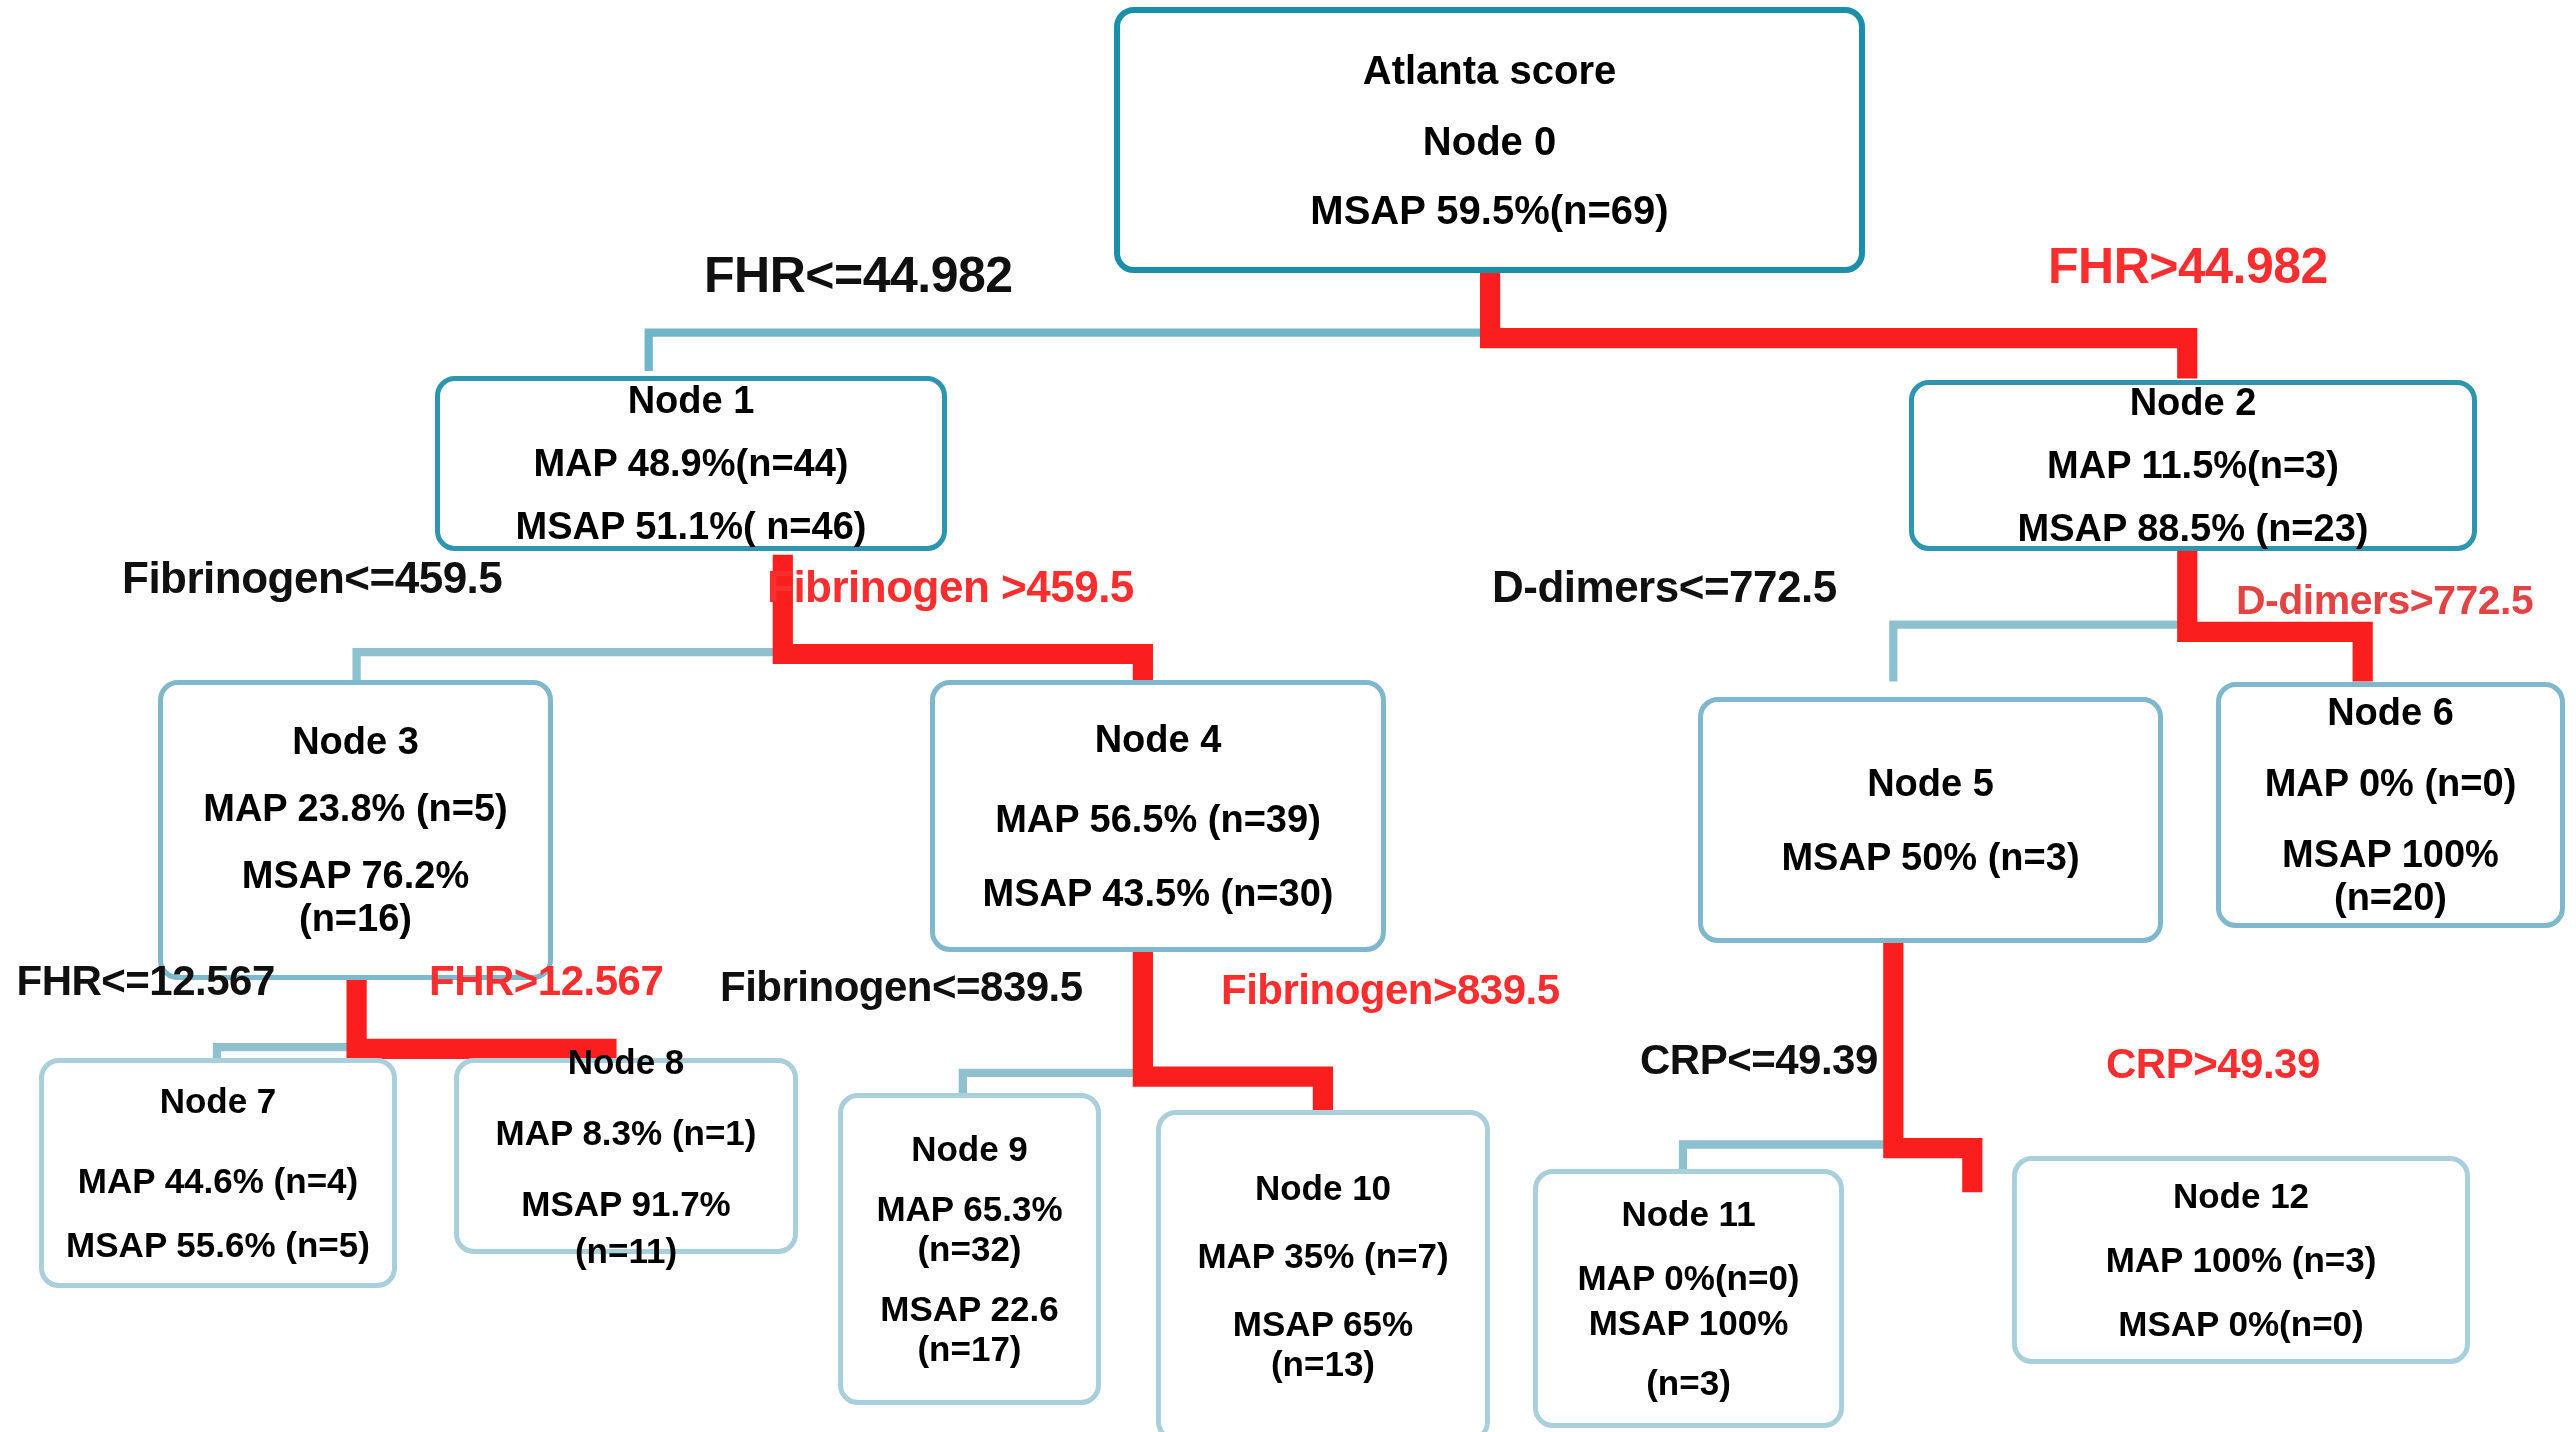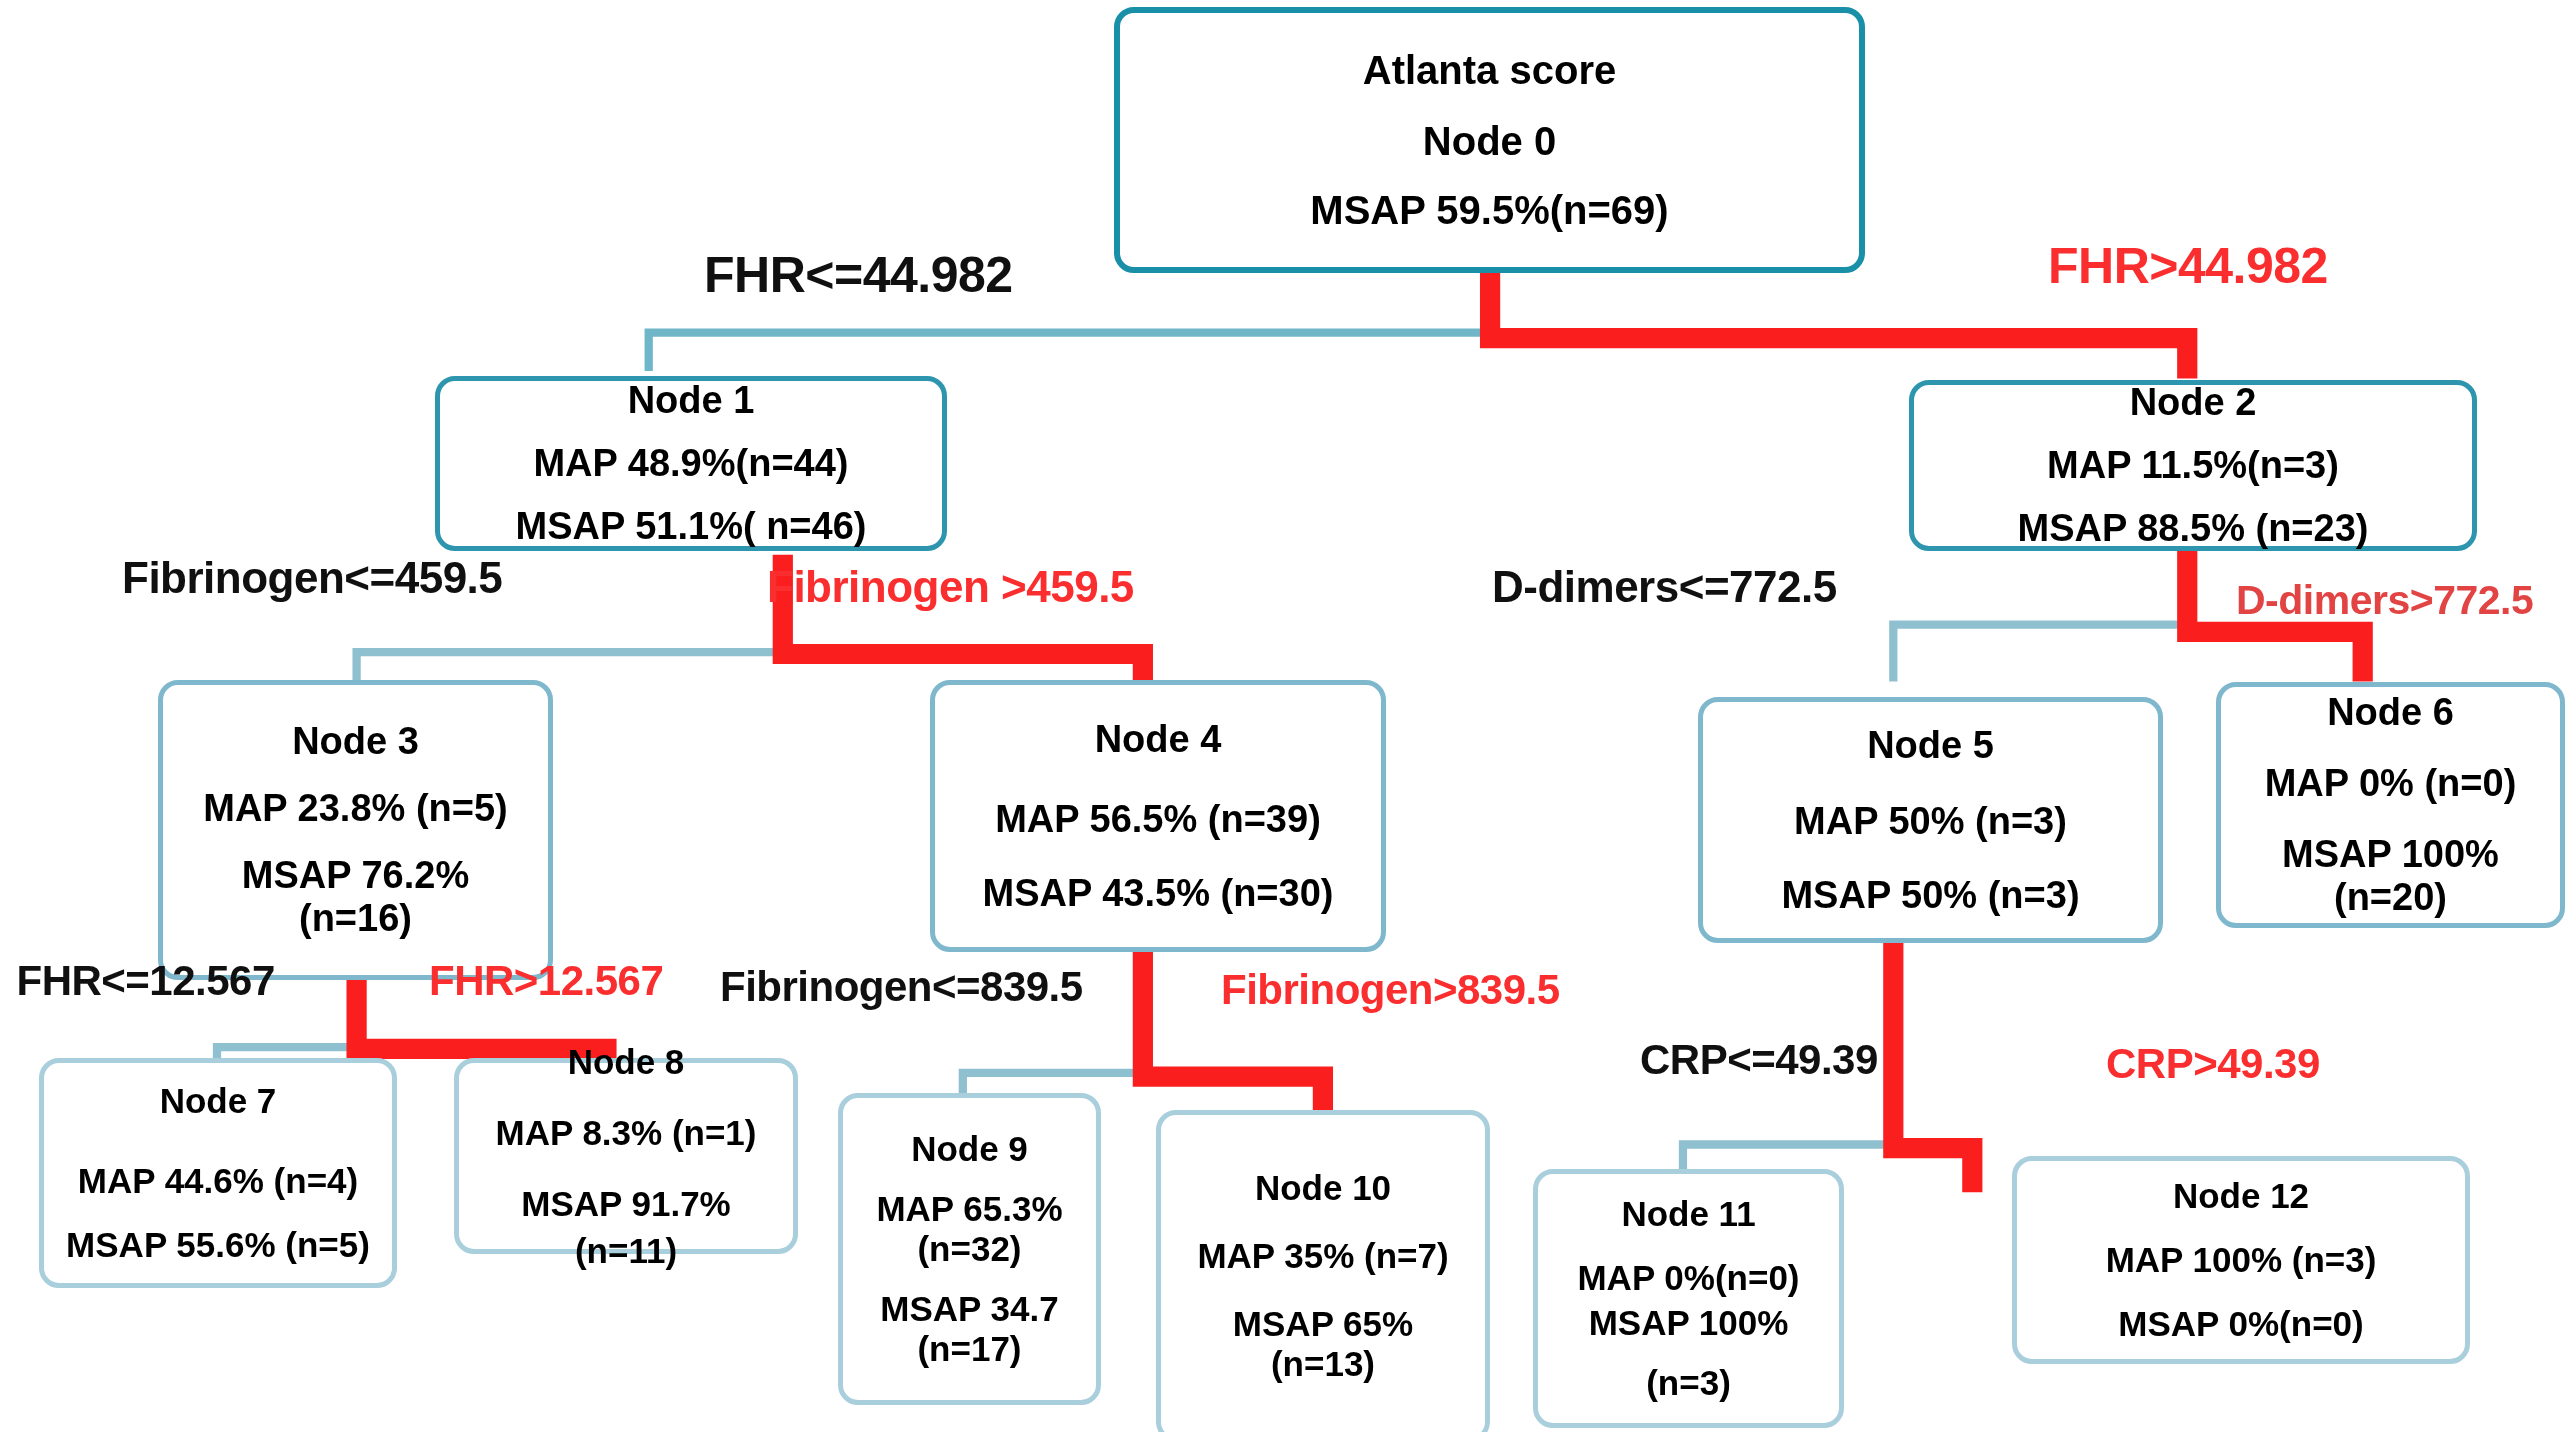--- a/index.html
+++ b/index.html
@@ -108,21 +108,20 @@
   </div>
 
   <div class="node lvl2" style="left:930px; top:680px; width:456px; height:272px; font-size:38px; padding:9.2px 11px;">
     <span class="line">Node 4</span>
     <span class="line" style="margin-top:37px;">MAP 56.5% (n=39)</span>
     <span class="line" style="margin-top:31px;">MSAP  43.5% (n=30)</span>
   </div>
 
   <div class="node lvl2" style="left:1698px; top:682px; width:465px; height:246px; font-size:38px; padding:9.2px 11px;margin-top:15px;">
     <span class="line">Node 5</span>
-    <span class="line" style="margin-top:33px;">MAP 50% (n=3)</span>
     <span class="line" style="margin-top:31px;">MSAP 50% (n=3)</span>
   </div>
 
   <div class="node lvl2" style="left:2216px; top:682px; width:349px; height:246px; font-size:38px; padding:9.2px 9.2px;">
     <span class="line">Node 6</span>
     <span class="line" style="margin-top:27.6px;">MAP 0% (n=0)</span>
     <span class="line" style="margin-top:27.6px;">MSAP 100%</span>
     <span class="line">(n=20)</span>
   </div>
 
@@ -136,21 +135,21 @@
     <span class="line">Node 8</span>
     <span class="line" style="margin-top:24px;">MAP 8.3% (n=1)</span>
     <span class="line" style="margin-top:24px;">MSAP 91.7%</span>
     <span class="line">(n=11)</span>
   </div>
 
   <div class="node lvl3" style="left:838px; top:1093px; width:263px; height:312px; font-size:35px; padding:7.3px 7.3px;">
     <span class="line">Node 9</span>
     <span class="line" style="margin-top:20px;">MAP 65.3%</span>
     <span class="line">(n=32)</span>
-    <span class="line" style="margin-top:20px;">MSAP 34.7</span>
+    <span class="line" style="margin-top:20px;">MSAP 22.6</span>
     <span class="line">(n=17)</span>
   </div>
 
   <div class="node lvl3" style="left:1156px; top:1110px; width:334px; height:332px; font-size:35px; padding:7.3px 7.3px;">
     <span class="line">Node 10</span>
     <span class="line" style="margin-top:27.6px;">MAP 35% (n=7)</span>
     <span class="line" style="margin-top:27.6px;">MSAP 65%</span>
     <span class="line">(n=13)</span>
   </div>
 

